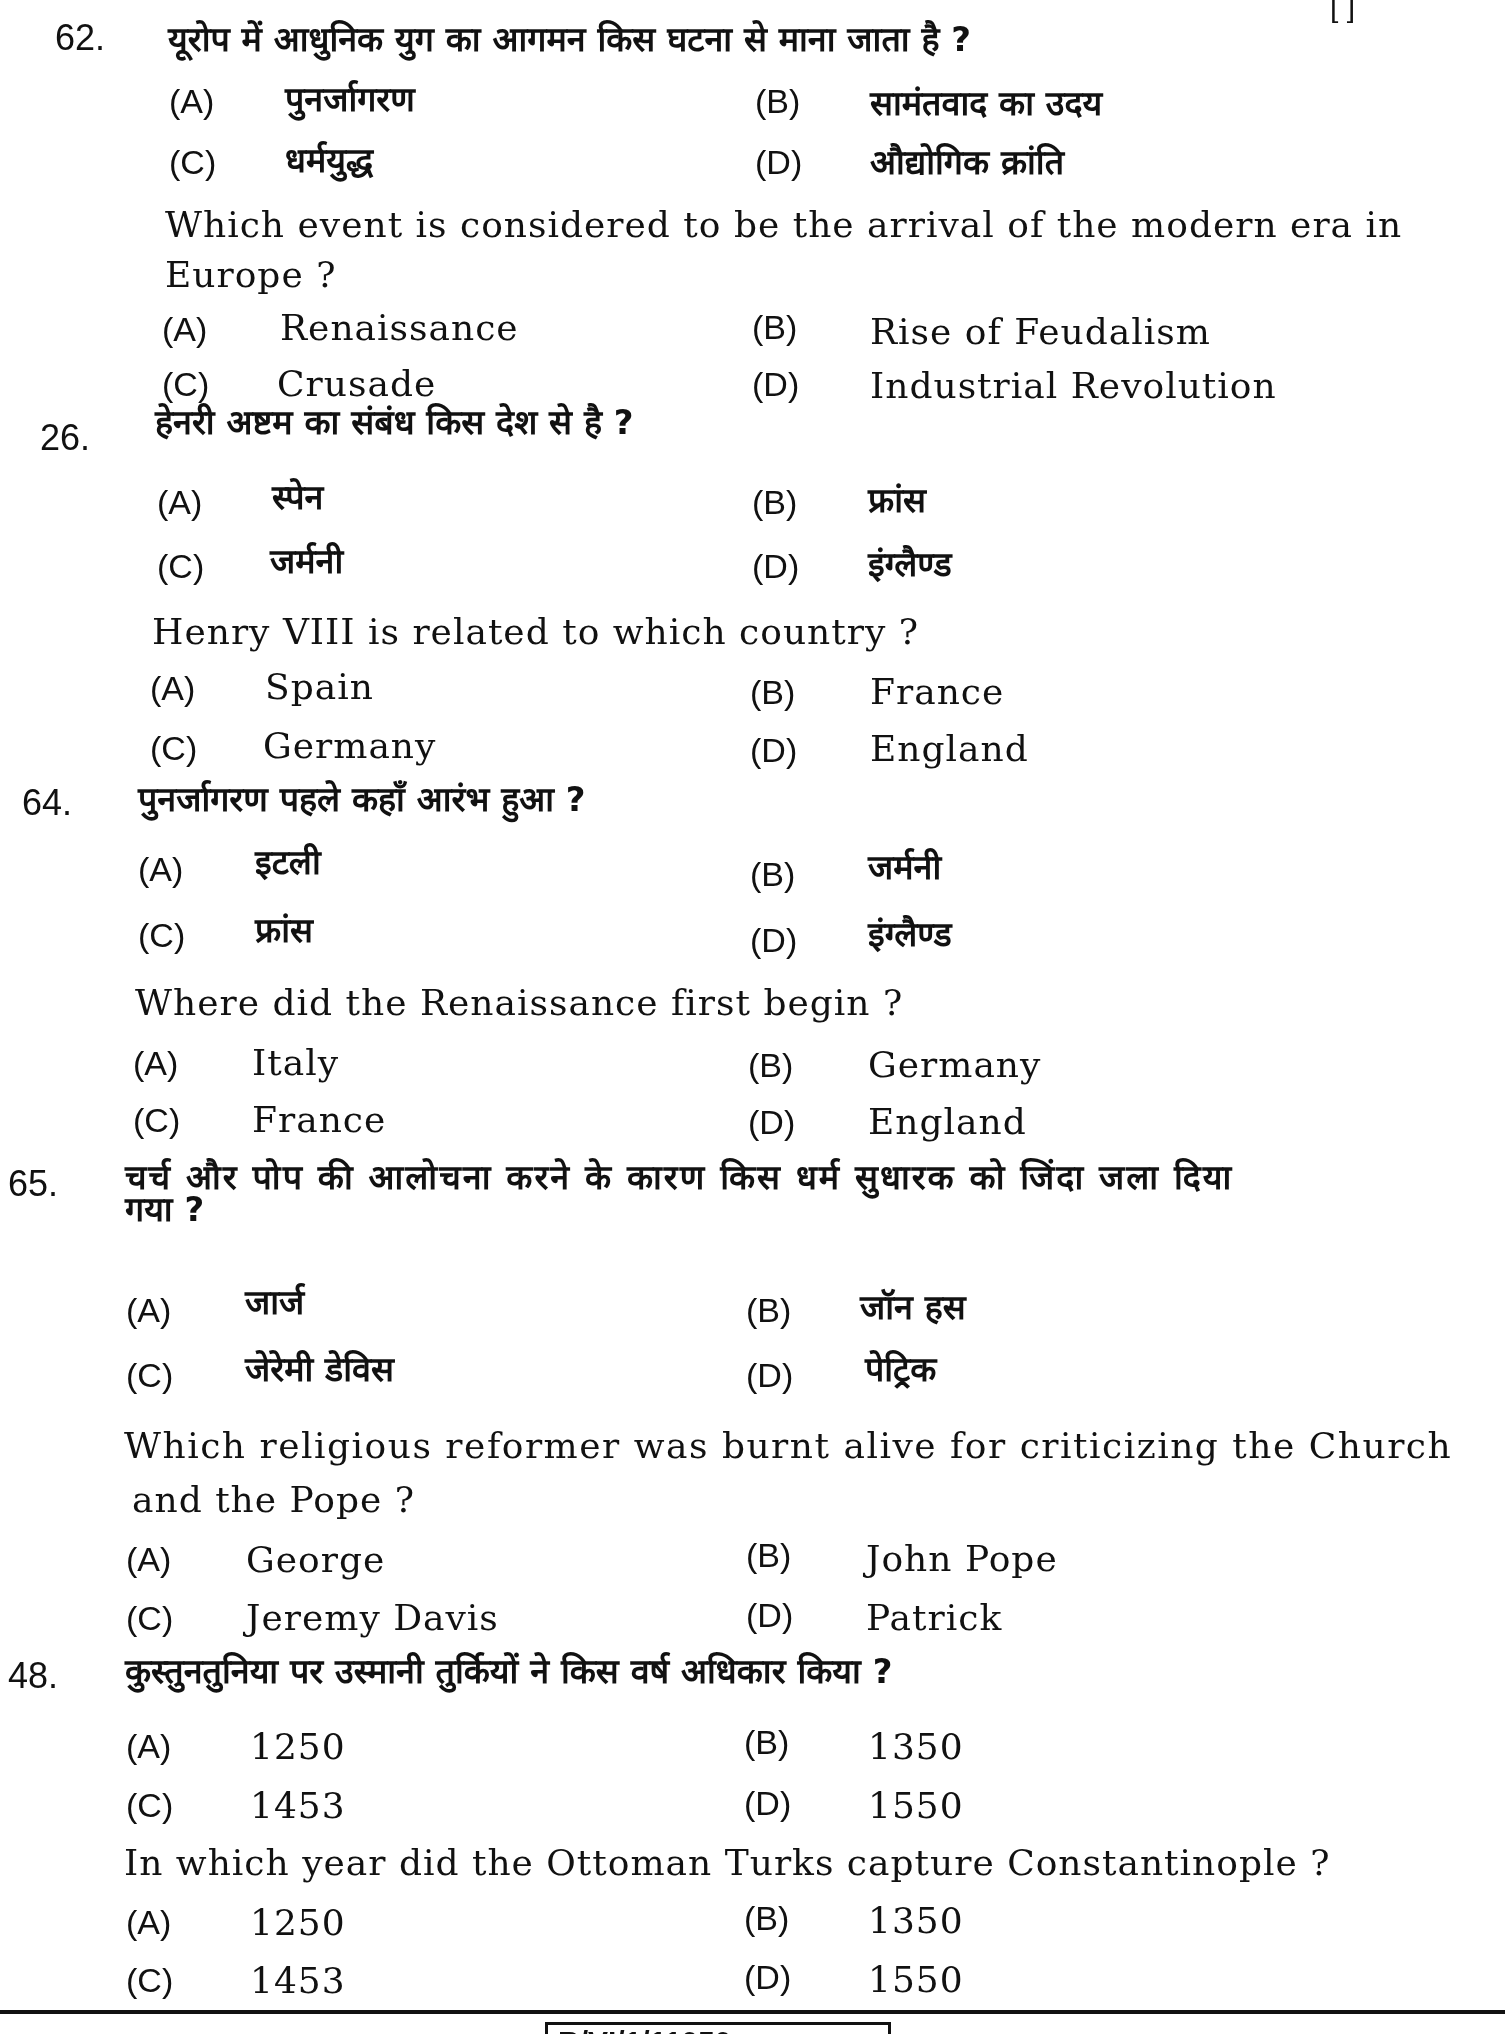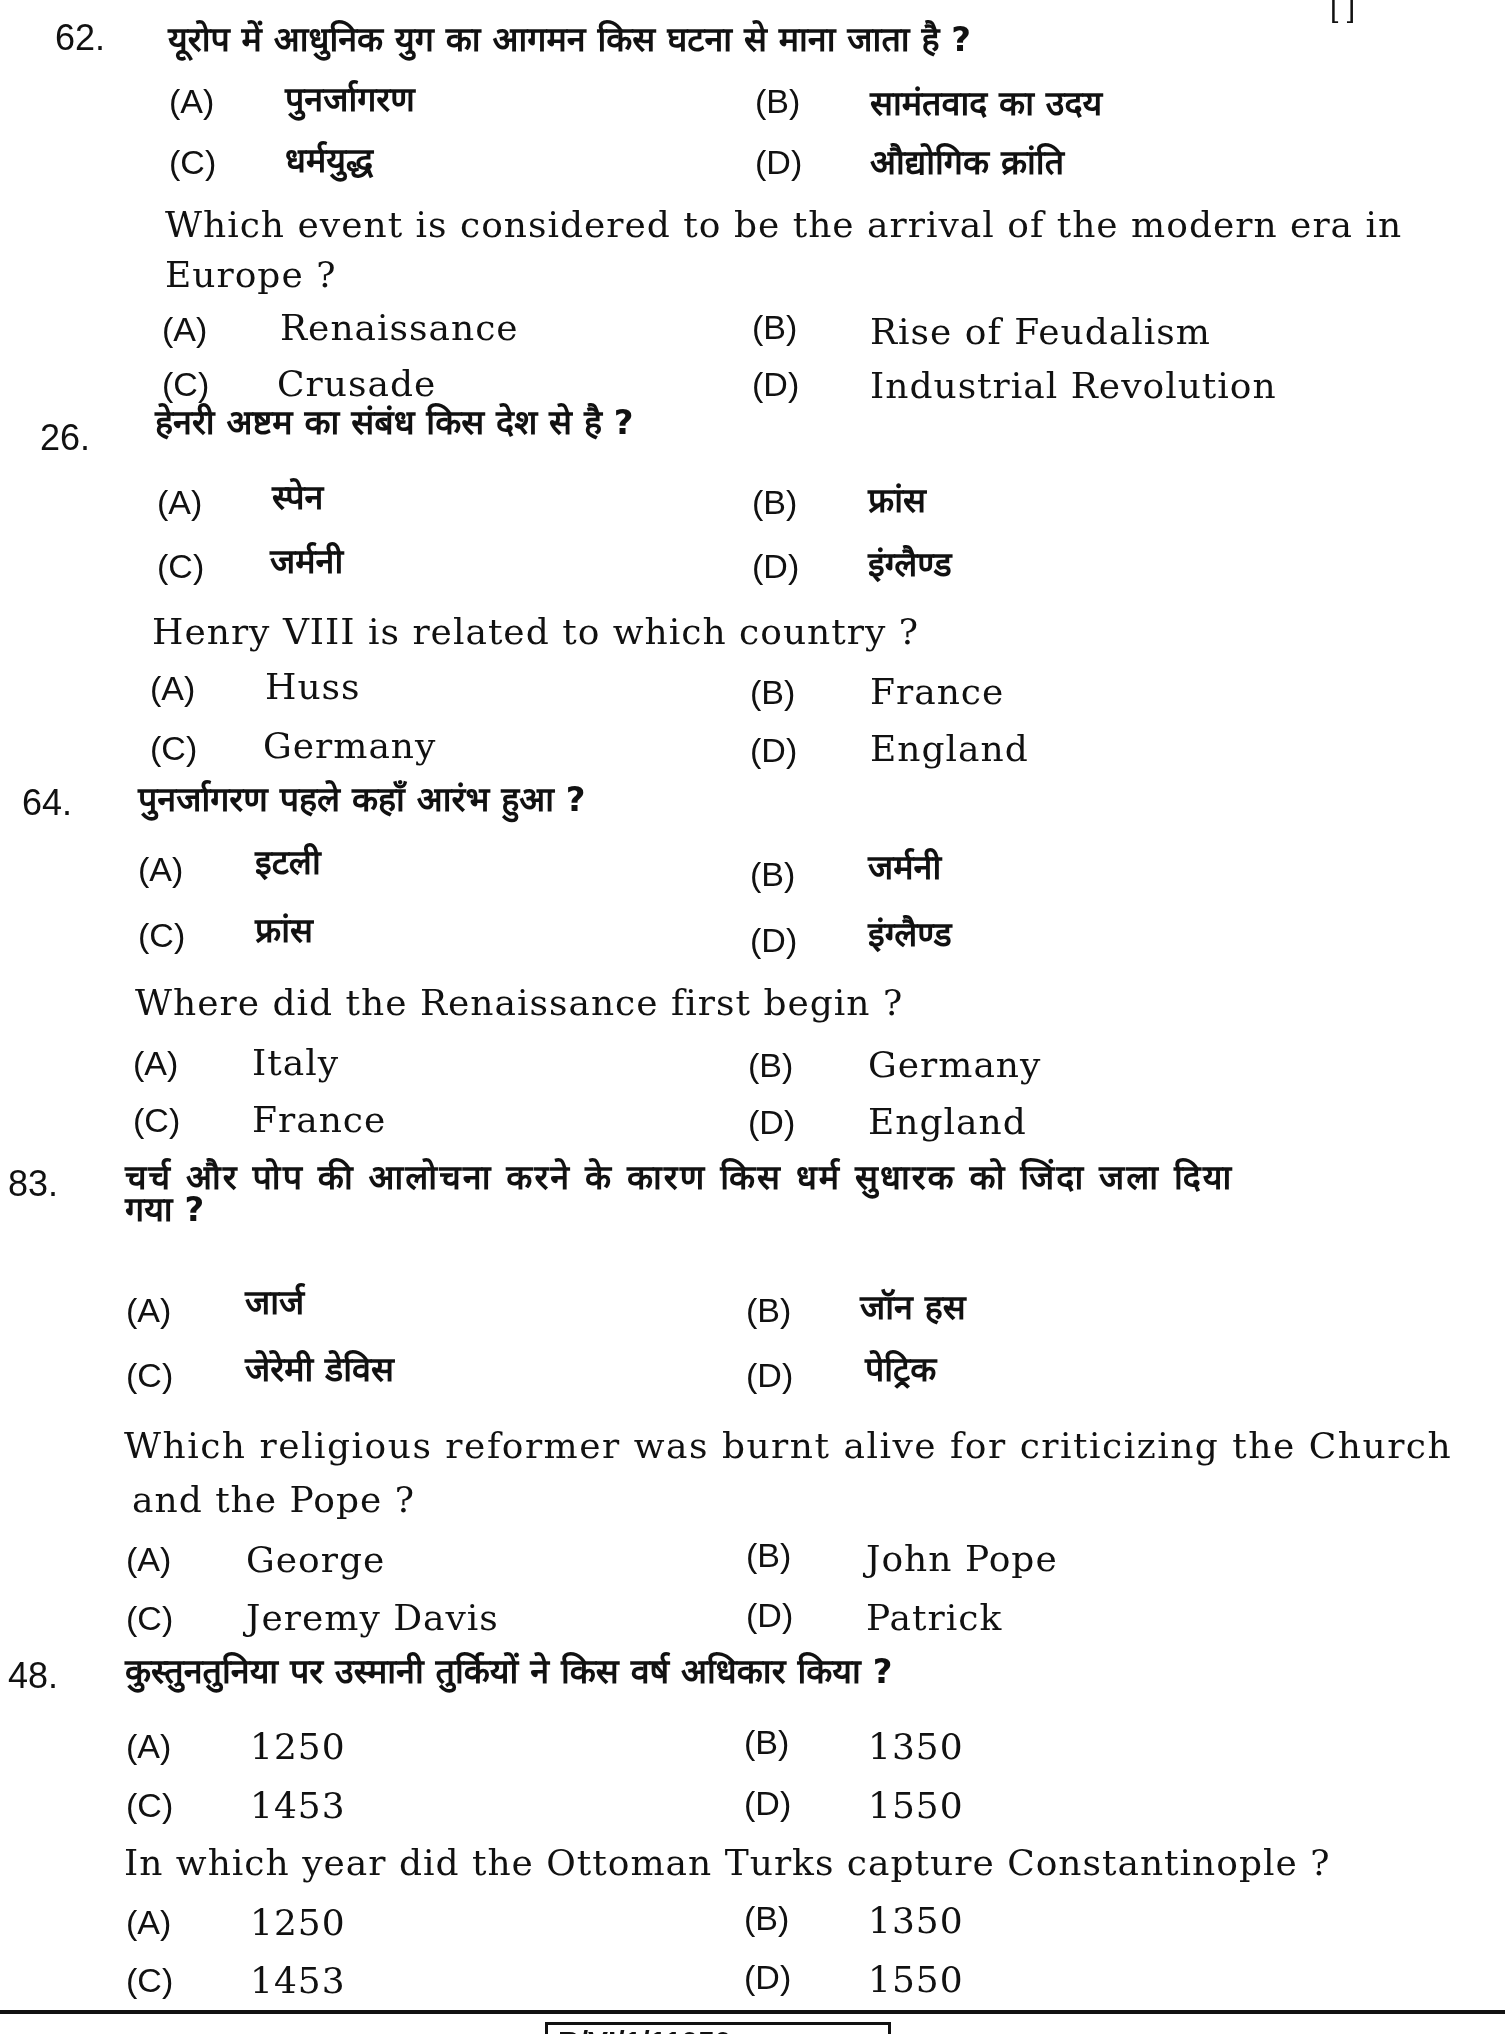--- a/index.html
+++ b/index.html
@@ -45,21 +45,21 @@
 <div class="t lab" style="left:157px;top:485px">(A)</div>
 <div class="t hi" style="left:272px;top:480px">स्पेन</div>
 <div class="t lab" style="left:752px;top:485px">(B)</div>
 <div class="t hi" style="left:868px;top:483px">फ्रांस</div>
 <div class="t lab" style="left:157px;top:549px">(C)</div>
 <div class="t hi" style="left:270px;top:544px">जर्मनी</div>
 <div class="t lab" style="left:752px;top:549px">(D)</div>
 <div class="t hi" style="left:868px;top:547px">इंग्लैण्ड</div>
 <div class="t en" style="left:152px;top:614px">Henry VIII is related to which country ?</div>
 <div class="t lab" style="left:150px;top:671px">(A)</div>
-<div class="t en" style="left:265px;top:669px">Huss</div>
+<div class="t en" style="left:265px;top:669px">Spain</div>
 <div class="t lab" style="left:750px;top:675px">(B)</div>
 <div class="t en" style="left:870px;top:674px">France</div>
 <div class="t lab" style="left:150px;top:731px">(C)</div>
 <div class="t en" style="left:263px;top:728px">Germany</div>
 <div class="t lab" style="left:750px;top:733px">(D)</div>
 <div class="t en" style="left:870px;top:731px">England</div>
 
 <div class="t num" style="left:22px;top:785px">64.</div>
 <div class="t hi" style="left:138px;top:782px">पुनर्जागरण पहले कहाँ आरंभ हुआ ?</div>
 <div class="t lab" style="left:138px;top:852px">(A)</div>
@@ -73,21 +73,21 @@
 <div class="t en" style="left:135px;top:985px">Where did the Renaissance first begin ?</div>
 <div class="t lab" style="left:133px;top:1046px">(A)</div>
 <div class="t en" style="left:252px;top:1045px">Italy</div>
 <div class="t lab" style="left:748px;top:1048px">(B)</div>
 <div class="t en" style="left:868px;top:1047px">Germany</div>
 <div class="t lab" style="left:133px;top:1103px">(C)</div>
 <div class="t en" style="left:252px;top:1102px">France</div>
 <div class="t lab" style="left:748px;top:1105px">(D)</div>
 <div class="t en" style="left:868px;top:1104px">England</div>
 
-<div class="t num" style="left:8px;top:1166px">83.</div>
+<div class="t num" style="left:8px;top:1166px">65.</div>
 <div class="t hi" style="left:125px;top:1160px;letter-spacing:2px">चर्च और पोप की आलोचना करने के कारण किस धर्म सुधारक को जिंदा जला दिया</div>
 <div class="t hi" style="left:125px;top:1192px">गया ?</div>
 <div class="t lab" style="left:126px;top:1293px">(A)</div>
 <div class="t hi" style="left:245px;top:1285px">जार्ज</div>
 <div class="t lab" style="left:746px;top:1293px">(B)</div>
 <div class="t hi" style="left:860px;top:1290px">जॉन हस</div>
 <div class="t lab" style="left:126px;top:1358px">(C)</div>
 <div class="t hi" style="left:245px;top:1352px">जेरेमी डेविस</div>
 <div class="t lab" style="left:746px;top:1358px">(D)</div>
 <div class="t hi" style="left:865px;top:1352px">पेट्रिक</div>

